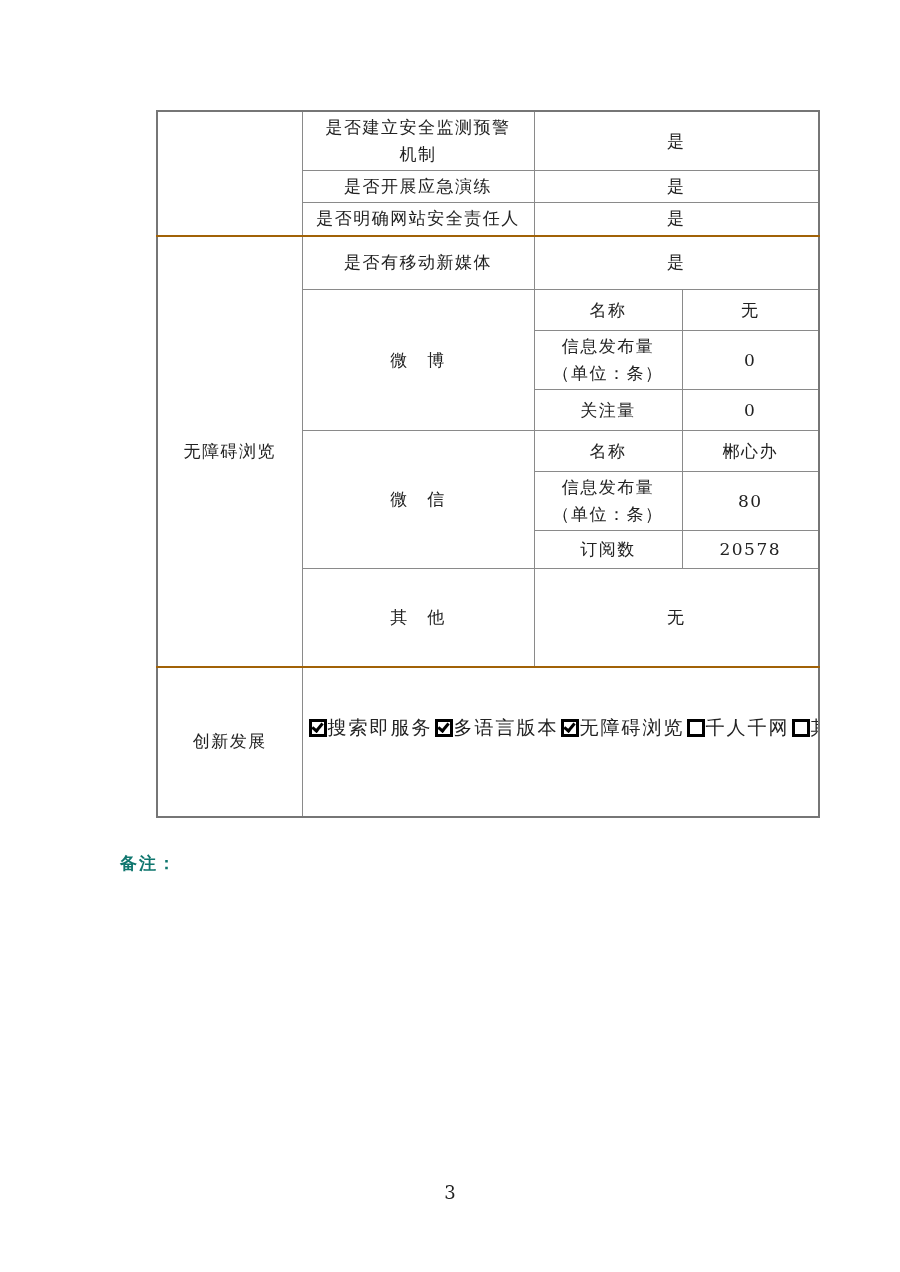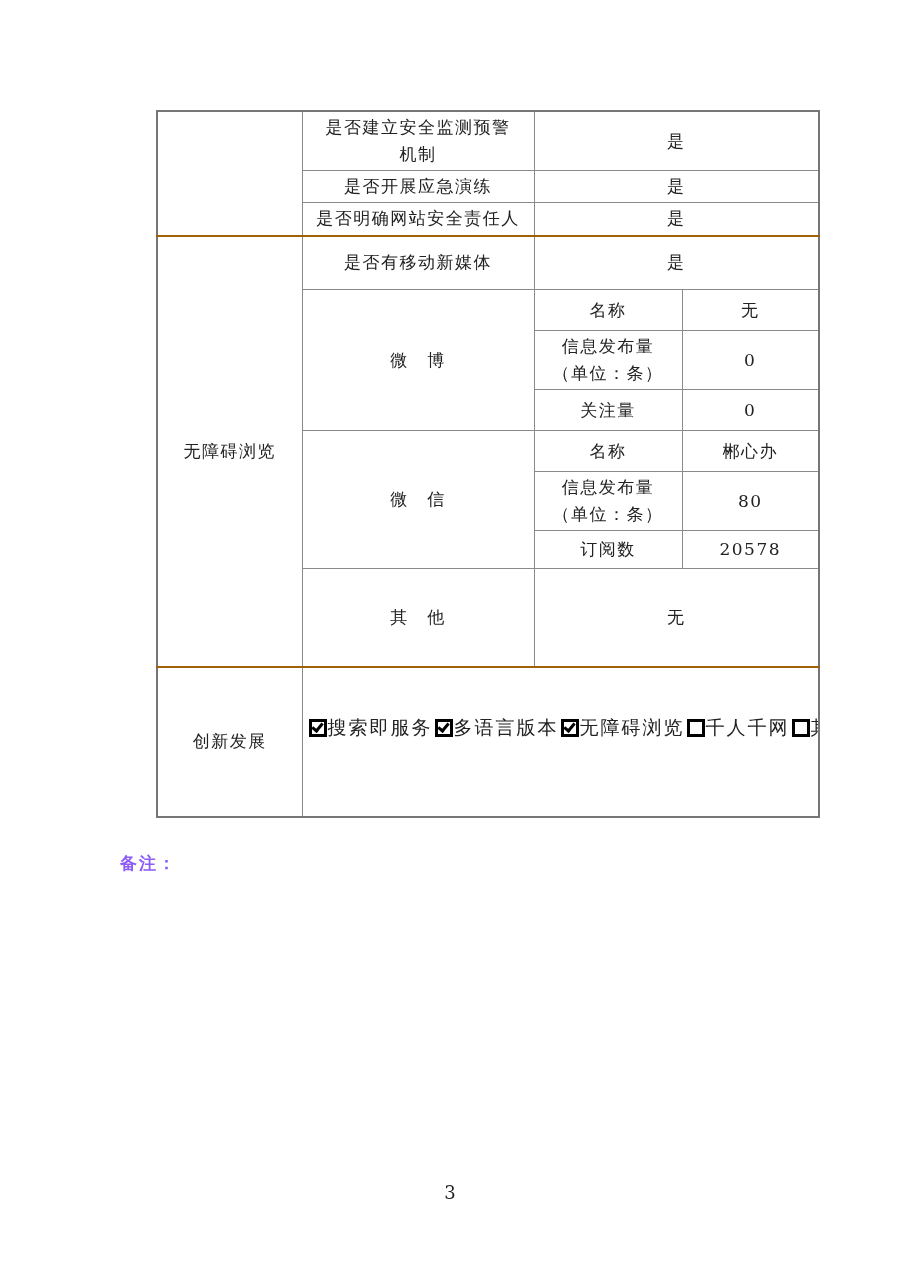--- a/index.html
+++ b/index.html
@@ -61,21 +61,21 @@
     border-right:3px solid #000;
     border-bottom:3px solid #000;
     transform:rotate(40deg);
   }
   .cb-label{font-size:19px;}
 
   
   .notes-label{
     position:absolute;left:120px;top:852px;
     font-family:"DejaVu Sans","Liberation Sans",sans-serif;
-    font-weight:bold;font-size:17px;letter-spacing:2px;color:#8b5cf6;
+    font-weight:bold;font-size:17px;letter-spacing:2px;color:#0f766e;
   }
   .page-number{
     position:absolute;left:0;top:1182px;width:900px;
     text-align:center;font-size:18px;color:#222;
   }
 </style>
 </head>
 <body>
 
 <div class="page">

